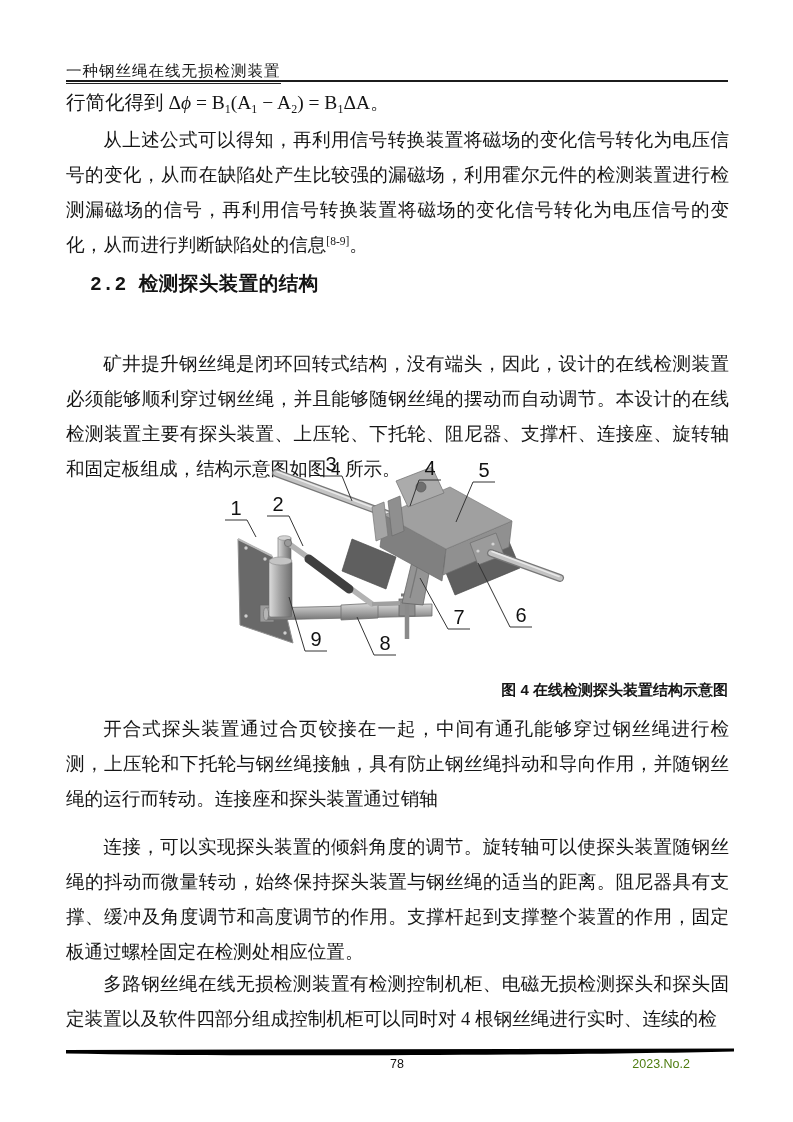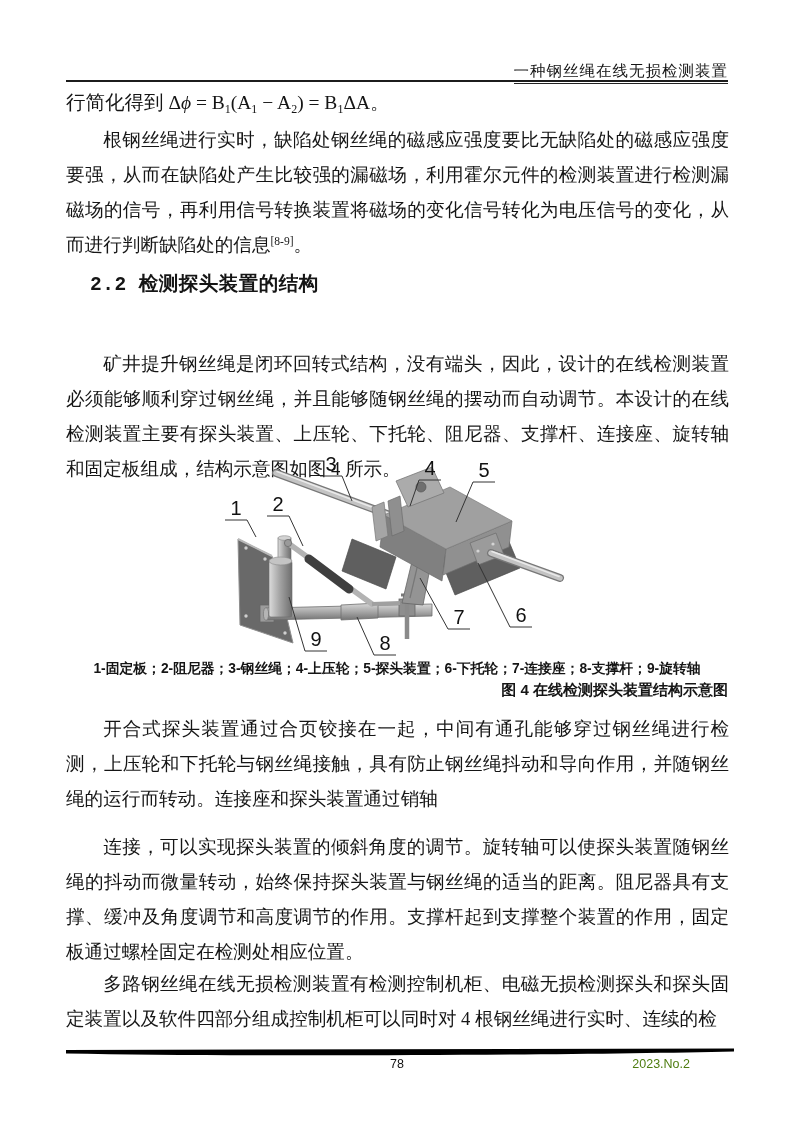--- a/index.html
+++ b/index.html
@@ -1,21 +1,21 @@
 <!DOCTYPE html>
 <html><head>
 <meta charset="utf-8">
 <style>
   html,body{margin:0;padding:0;background:#e8e8e8;}
   .page{position:relative;width:793px;height:1122px;background:#ffffff;margin:0 auto;overflow:hidden;
         font-family:"Liberation Serif","DejaVu Serif",serif;color:#151515;}
   .abs{position:absolute;}
 
   
-  .running-head{left:66px;top:61px;width:662px;text-align:right;font-size:15.5px;letter-spacing:1px;}
+  .running-head{left:66px;top:61px;width:662px;text-align:left;font-size:15.5px;letter-spacing:1px;}
   .running-head span{display:inline-block;padding-bottom:1px;border-bottom:1.5px solid #222;}
   .header-rule{left:66px;top:80px;width:662px;height:2px;background:#1c1c1c;}
 
   
   .body-par{left:66px;width:663px;font-size:18.6px;line-height:35px;text-align:justify;
             font-family:"Liberation Serif","DejaVu Serif",serif;}
   .indent{text-indent:2em;}
   .formula{left:66px;top:85px;width:663px;font-size:19.5px;}
   .formula .var{font-style:italic;}
   .formula sub{font-size:12px;vertical-align:-4px;line-height:0;}
@@ -49,21 +49,21 @@
   <div class="abs running-head">
     <span>一种钢丝绳在线无损检测装置</span>
   </div>
   <div class="abs header-rule"></div>
 
   <div class="abs body-par formula">
     <span>行简化得到 </span><span>Δ</span><span class="var">ϕ</span><span> = B</span><sub>1</sub><span>(A</span><sub>1</sub><span> − A</span><sub>2</sub><span>) = B</span><sub>1</sub><span>ΔA。</span>
   </div>
 
   <div class="abs body-par indent" style="top:122px;">
-    <span>根钢丝绳进行实时，缺陷处钢丝绳的磁感应强度要比无缺陷处的磁感应强度要强，从而在缺陷处产生比较强的漏磁场，利用霍尔元件的检测装置进行检测漏磁场的信号，再利用信号转换装置将磁场的变化信号转化为电压信号的变化，从而进行判断缺陷处的信息</span><sup class="ref">[8-9]</sup><span>。</span>
+    <span>从上述公式可以得知，再利用信号转换装置将磁场的变化信号转化为电压信号的变化，从而在缺陷处产生比较强的漏磁场，利用霍尔元件的检测装置进行检测漏磁场的信号，再利用信号转换装置将磁场的变化信号转化为电压信号的变化，从而进行判断缺陷处的信息</span><sup class="ref">[8-9]</sup><span>。</span>
   </div>
 
   <div class="abs section-heading">2.2 检测探头装置的结构</div>
 
   <div class="abs body-par indent" style="top:302px;margin-top:44px;">矿井提升钢丝绳是闭环回转式结构，没有端头，因此，设计的在线检测装置必须能够顺利穿过钢丝绳，并且能够随钢丝绳的摆动而自动调节。本设计的在线检测装置主要有探头装置、上压轮、下托轮、阻尼器、支撑杆、连接座、旋转轴和固定板组成，结构示意图如图 4 所示。</div>
 
   <div class="abs figure-wrap">
     <svg width="662" height="214" viewBox="0 0 662 214">
       <defs>
         <linearGradient id="cylV" x1="0" y1="0" x2="1" y2="0">
@@ -169,21 +169,20 @@
     <div class="callout-num" style="left:201px;top:49px;">2</div>
     <div class="callout-num" style="left:254px;top:9px;">3</div>
     <div class="callout-num" style="left:353px;top:13px;">4</div>
     <div class="callout-num" style="left:407px;top:15px;">5</div>
     <div class="callout-num" style="left:444px;top:160px;">6</div>
     <div class="callout-num" style="left:382px;top:162px;">7</div>
     <div class="callout-num" style="left:308px;top:188px;">8</div>
     <div class="callout-num" style="left:239px;top:184px;">9</div>
   </div>
 
-  <div class="abs figure-legend">1-固定板；2-阻尼器；3-钢丝绳；4-上压轮；5-探头装置；6-下托轮；7-连接座；8-支撑杆；9-旋转轴</div>
   <div class="abs figure-caption">图 4 在线检测探头装置结构示意图</div>
 
   <div class="abs body-par indent" style="top:711px;">开合式探头装置通过合页铰接在一起，中间有通孔能够穿过钢丝绳进行检测，上压轮和下托轮与钢丝绳接触，具有防止钢丝绳抖动和导向作用，并随钢丝绳的运行而转动。连接座和探头装置通过销轴</div>
   <div class="abs body-par indent" style="top:829px;">连接，可以实现探头装置的倾斜角度的调节。旋转轴可以使探头装置随钢丝绳的抖动而微量转动，始终保持探头装置与钢丝绳的适当的距离。阻尼器具有支撑、缓冲及角度调节和高度调节的作用。支撑杆起到支撑整个装置的作用，固定板通过螺栓固定在检测处相应位置。</div>
   <div class="abs body-par indent" style="top:966px;">多路钢丝绳在线无损检测装置有检测控制机柜、电磁无损检测探头和探头固定装置以及软件四部分组成控制机柜可以同时对 4 根钢丝绳进行实时、连续的检</div>
 
   <svg class="abs footer-rule-svg" width="680" height="14" viewBox="0 0 680 14">
     <path d="M9,5 L677,3.5 L677,6.5 C520,10 200,12 9,8.5 Z" fill="#000"></path>
   </svg>
   <div class="abs footer-page">78</div>

